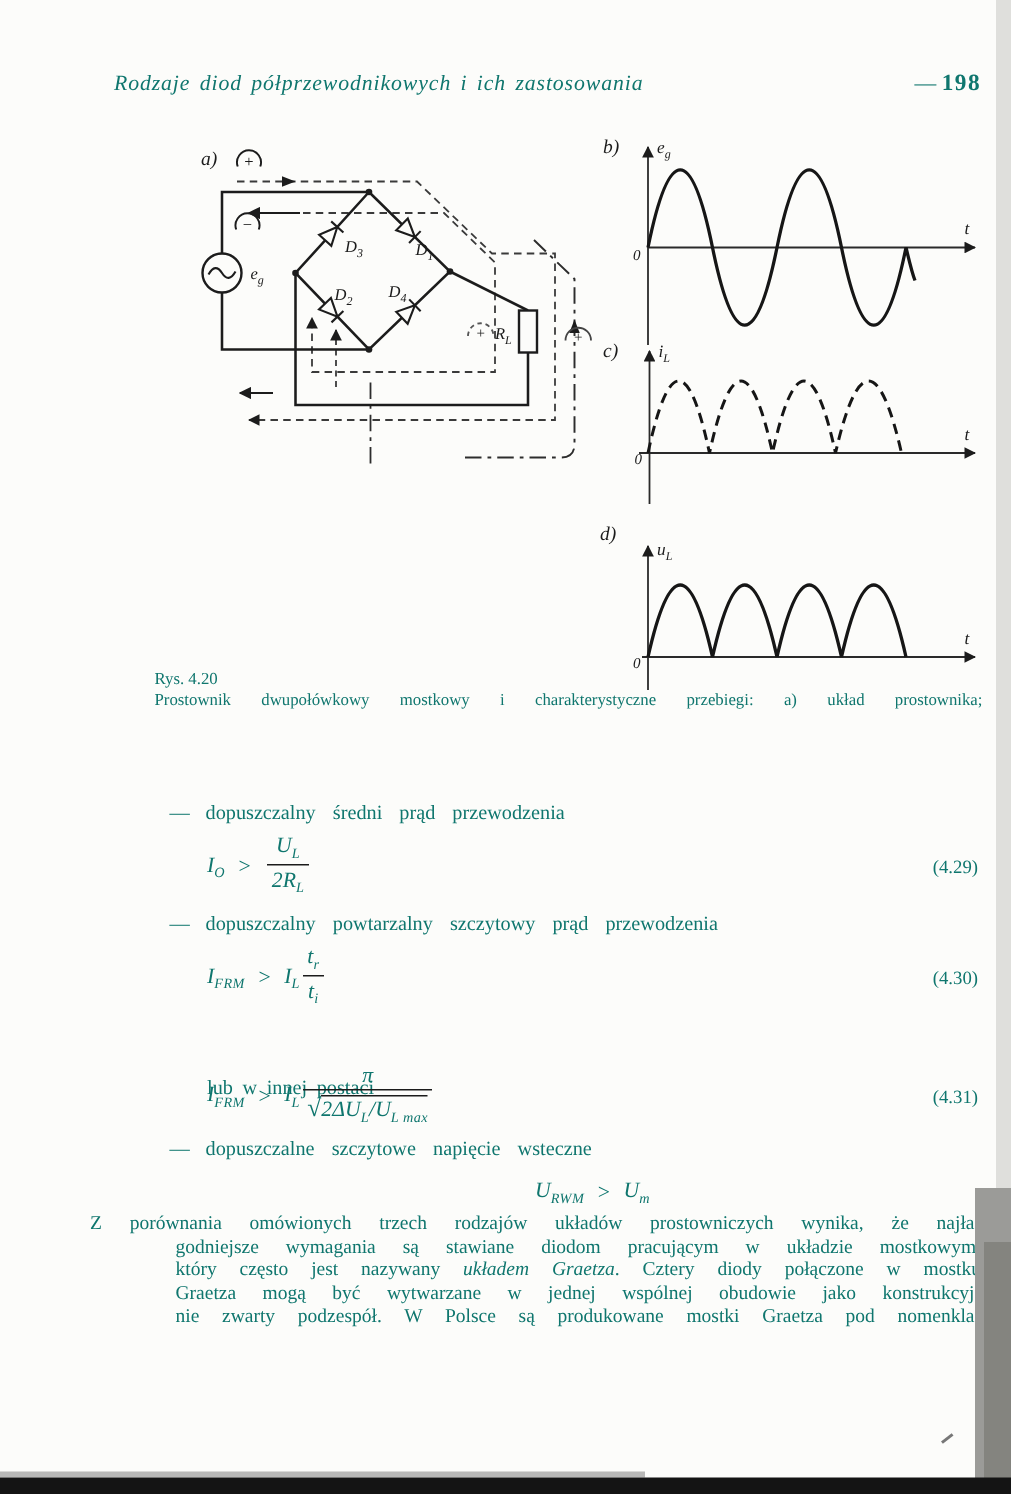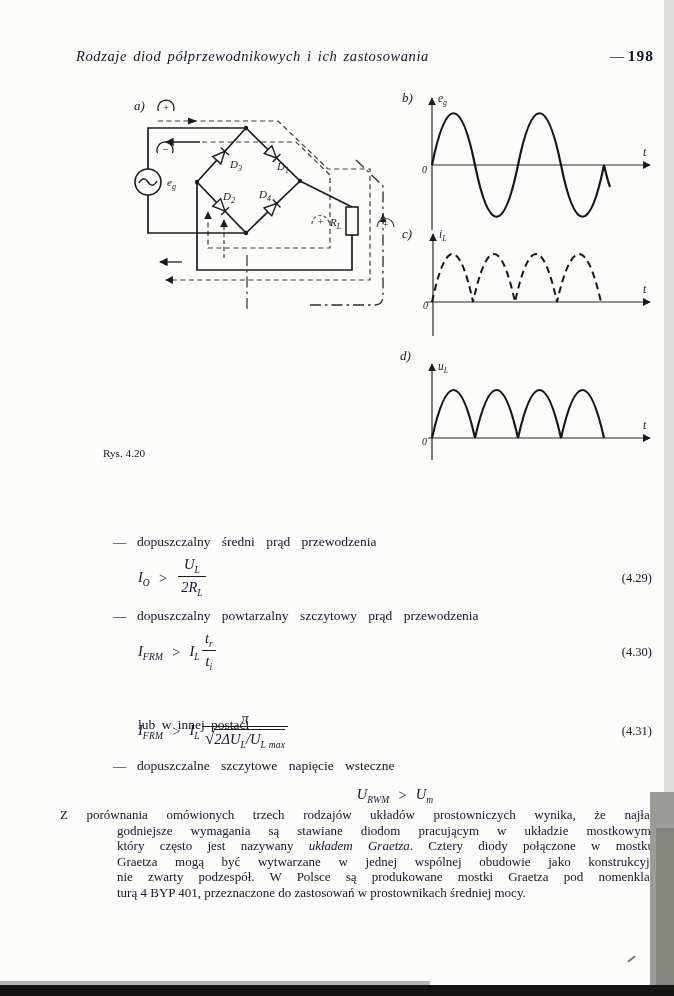--- a/index.html
+++ b/index.html
@@ -1,17 +1,17 @@
 <!DOCTYPE html>
 <html><head>
 <meta charset="utf-8">
 <style>
   html,body{margin:0;padding:0;background:#777;}
   .page{position:relative;width:674px;height:996px;background:#fcfcfa;overflow:hidden;
-        font-family:"Liberation Serif", "DejaVu Serif", serif;color:#0f172a;}
+        font-family:"Liberation Serif", "DejaVu Serif", serif;color:#0f766e;}
   .abs{position:absolute;}
   
   .hdr{left:76px;top:47px;width:578px;display:flex;justify-content:space-between;align-items:baseline;}
   .hdr-title{font-style:italic;font-size:14.5px;letter-spacing:.6px;word-spacing:2px;}
   .hdr-page{font-size:14.5px;text-align:center;}
   .hdr-page b{font-size:15.5px;letter-spacing:1px;}
   
   svg text{font-family:"Liberation Serif","DejaVu Serif",serif;fill:#1b1b1b;}
   .panel-lbl{font-style:italic;font-size:13px;}
   .cir-lbl{font-style:italic;font-size:11px;}
@@ -148,20 +148,21 @@
     <line x1="32" y1="90" x2="254" y2="90" stroke="#2a2a2a" stroke-width="1.2" marker-end="url(#arr)"></line>
     <path d="M36,90 Q57.5,-6 79,90 Q100.5,-6 122,90 Q143.5,-6 165,90 Q186.5,-6 208,90" fill="none" stroke="#161616" stroke-width="2.2"></path>
     <text x="4" y="12" class="panel-lbl">d)</text>
     <text x="42" y="22" class="ax-lbl"><tspan>u</tspan><tspan class="sub" dy="3">L</tspan></text>
     <text x="247" y="81" class="ax-lbl">t</text>
     <text x="31" y="97" text-anchor="end" class="zero-lbl">0</text>
   </svg>
 
   <div class="abs cap">
     <div>Rys. 4.20</div>
+    <div class="j">Prostownik dwupołówkowy mostkowy i charakterystyczne przebiegi: a) układ prostownika;</div>
   </div>
 
   <div class="abs bullet" style="top:534px;">
     <span class="dash">—</span>
     <span class="btxt">dopuszczalny średni prąd przewodzenia</span>
   </div>
 
   <div class="abs eq" style="top:556px;height:44px;">
     <span><span>I</span><sub>O</sub></span>
     <span class="rel">&gt;</span>
@@ -211,21 +212,20 @@
     <span class="rel">&gt;</span>
     <span><span>U</span><sub>m</sub></span>
   </div>
 
   <div class="abs para">
     <div class="pl">Z porównania omówionych trzech rodzajów układów prostowniczych wynika, że najła-</div>
     <div class="pl ind">godniejsze wymagania są stawiane diodom pracującym w układzie mostkowym,</div>
     <div class="pl ind"><span>który często jest nazywany </span><span class="itl">układem Graetza</span><span>. Cztery diody połączone w mostku</span></div>
     <div class="pl ind">Graetza mogą być wytwarzane w jednej wspólnej obudowie jako konstrukcyj-</div>
     <div class="pl ind">nie zwarty podzespół. W Polsce są produkowane mostki Graetza pod nomenkla-</div>
-    <div class="pl ind last">turą 4 BYP 401, przeznaczone do zastosowań w prostownikach średniej mocy.</div>
   </div>
 
   <div class="abs edge1"></div>
   <div class="abs edge2"></div>
   <div class="abs edge3"></div>
   <div class="abs botsmudge"></div>
   <div class="abs botbar"></div>
   <div class="abs tick"></div>
 
 </div>

